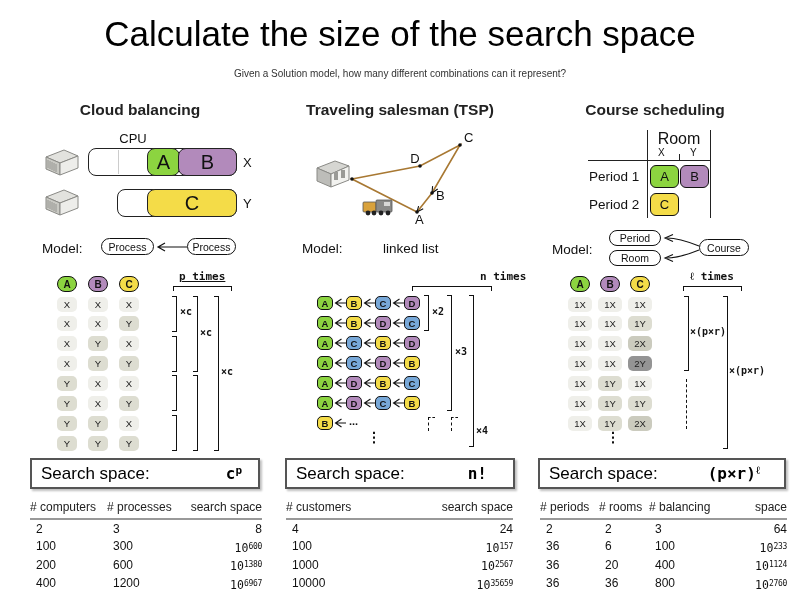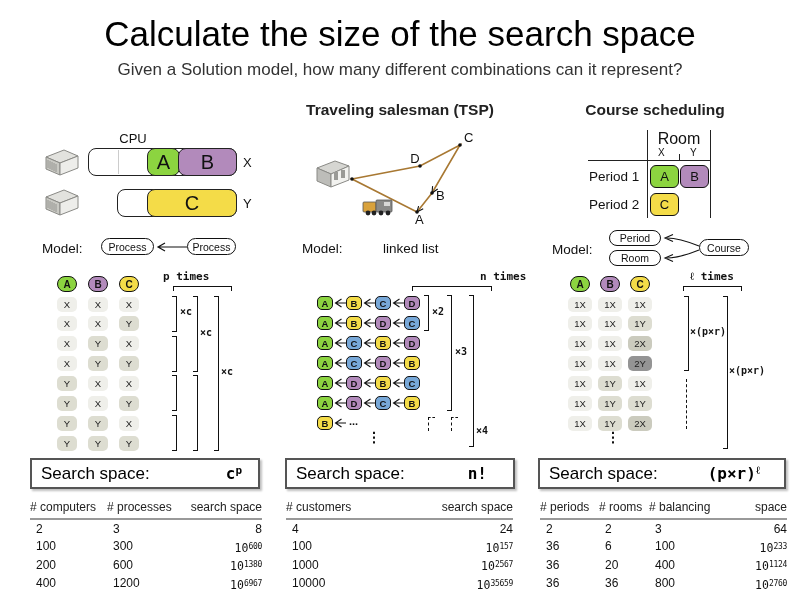--- a/index.html
+++ b/index.html
@@ -1,20 +1,20 @@
 <!DOCTYPE html>
 <html><head>
 <meta charset="utf-8">
 <style>
   html,body{margin:0;padding:0;background:#fff;}
   #slide{position:relative;width:800px;height:600px;background:#fff;overflow:hidden;
          font-family:"Liberation Sans",sans-serif;color:#111;}
   .abs{position:absolute;}
   .title{position:absolute;top:14px;left:0;width:800px;text-align:center;font-size:35px;color:#000;}
-  .subtitle{position:absolute;top:60px;left:0;width:800px;text-align:center;font-size:17px;color:#333;}
+  .subtitle{position:absolute;top:68px;left:0;width:800px;text-align:center;font-size:10px;color:#333;}
   .colhead{position:absolute;top:101px;text-align:center;font-size:15.5px;font-weight:bold;color:#222;}
   .lbl{position:absolute;font-size:13px;color:#111;}
   .lbl14{position:absolute;font-size:13.5px;color:#111;}
   
   .bar{position:absolute;background:#fff;border:1.6px solid #222;border-radius:8px;box-sizing:border-box;}
   .block{position:absolute;top:-1px;height:28px;border:1.6px solid #222;border-radius:8px;box-sizing:border-box;
          display:flex;align-items:center;justify-content:center;font-size:20px;color:#111;}
   .divider{position:absolute;width:1px;top:1px;bottom:1px;background:#ccc;}
   .green{background:#8CD440;} .purple{background:#B28ABB;} .yellow{background:#F4DC48;} .blue{background:#78A8D8;}
   .pill{position:absolute;border:1.2px solid #111;border-radius:9px;background:#fff;box-sizing:border-box;
@@ -58,20 +58,21 @@
   svg text{font-family:"Liberation Sans",sans-serif;}
 </style>
 </head>
 <body>
 
 <div id="slide">
 
   <div class="title">Calculate the size of the search space</div>
   <div class="subtitle">Given a Solution model, how many different combinations can it represent?</div>
 
+  <div class="colhead" style="left:30px;width:220px;">Cloud balancing</div>
   <div class="colhead" style="left:545px;width:220px;">Course scheduling</div>
   <div class="colhead" style="left:290px;width:220px;">Traveling salesman (TSP)</div>
 
   <div class="lbl" style="left:110px;top:131px;width:46px;text-align:center;">CPU</div>
 
   <span class="abs" style="left:44px;top:148px;">
     <svg width="36" height="29" viewBox="0 0 36 29">
       <polygon points="2,9 20,2 34,8 16,15" fill="#e2e2de" stroke="#8a8a86" stroke-width="1"></polygon>
       <polygon points="2,9 16,15 16,27 2,21" fill="#c9c9c3" stroke="#8a8a86" stroke-width="1"></polygon>
       <polygon points="16,15 34,8 34,20 16,27" fill="#ededea" stroke="#8a8a86" stroke-width="1"></polygon>
@@ -303,21 +304,21 @@
       <div class="cell s2" style="left: 598px; top: 376px; width: 24px;">1Y</div>
       <div class="cell s1" style="left: 628px; top: 376px; width: 24px;">1X</div>
       <div class="cell s1" style="left: 568px; top: 396px; width: 24px;">1X</div>
       <div class="cell s2" style="left: 598px; top: 396px; width: 24px;">1Y</div>
       <div class="cell s2" style="left: 628px; top: 396px; width: 24px;">1Y</div>
       <div class="cell s1" style="left: 568px; top: 416px; width: 24px;">1X</div>
       <div class="cell s2" style="left: 598px; top: 416px; width: 24px;">1Y</div>
       <div class="cell s3" style="left: 628px; top: 416px; width: 24px;">2X</div>
     </div>
 
-  <div class="tlabel" style="left:163px;top:270px;">p times</div>
+  <div class="tlabel" style="left:179px;top:270px;text-decoration:underline;">p times</div>
   <div class="hbr" style="left:173px;top:286px;width:59px;"></div>
   <div class="vbr" style="left:172px;top:296px;height:36px;"></div>
   <div class="vbr" style="left:172px;top:336px;height:36px;"></div>
   <div class="vbr" style="left:172px;top:375px;height:36px;"></div>
   <div class="vbr" style="left:172px;top:415px;height:36px;"></div>
   <div class="mlabel" style="left:180px;top:306px;">×c</div>
   <div class="vbr" style="left:193px;top:296px;height:76px;"></div>
   <div class="vbr" style="left:193px;top:375px;height:76px;"></div>
   <div class="mlabel" style="left:200px;top:327px;">×c</div>
   <div class="vbr" style="left:214px;top:296px;height:155px;"></div>

